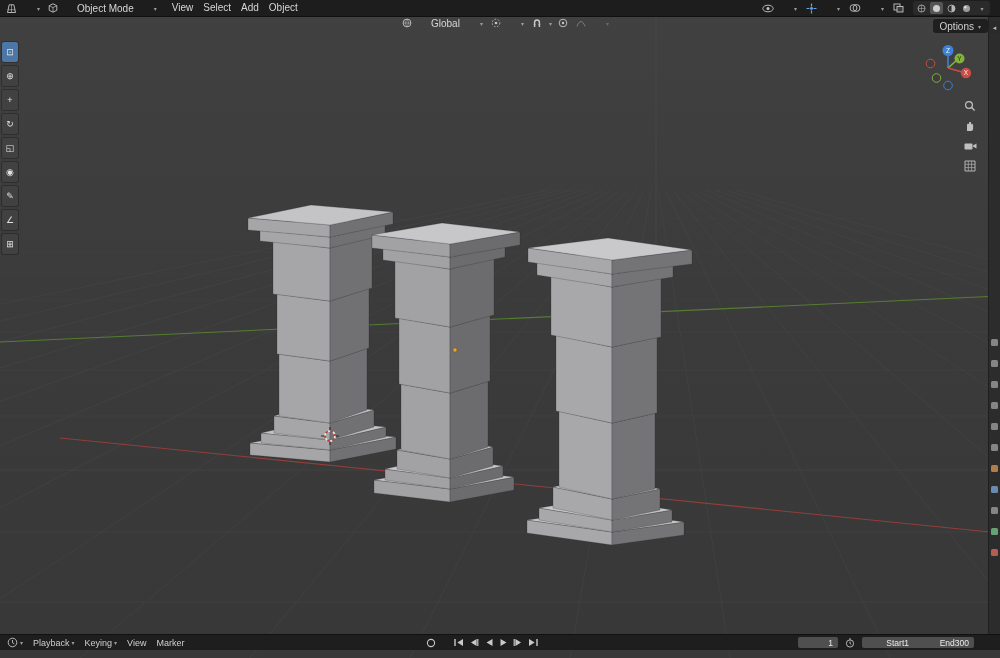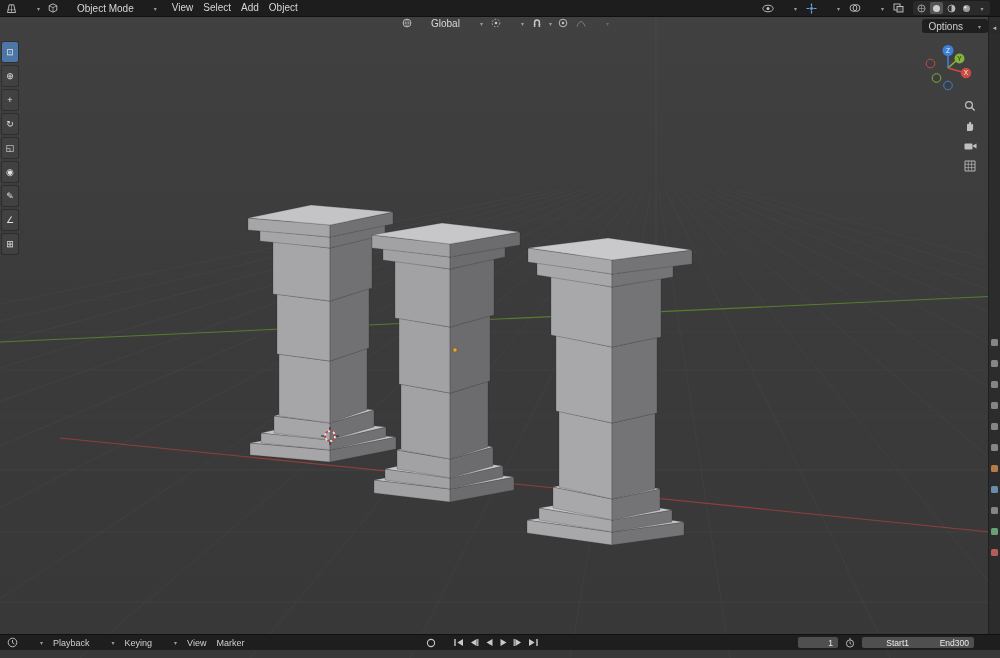--- a/index.html
+++ b/index.html
@@ -14,21 +14,21 @@
   .hbtn{display:flex;align-items:center;gap:19px;height:16px;padding:0 4px;color:#d6d6d6;
         font-size:10px;cursor:pointer;flex:none}
   .menu-item{height:16px;line-height:15px;padding:0 5px;color:#d6d6d6;font-size:10px;cursor:pointer;flex:none}
   .arr{font-size:6px;color:#9a9a9a;margin-left:1px}
   .center-group{position:absolute;left:398px;top:15px;display:flex;align-items:center;height:16px}
   .right-group{position:absolute;right:10px;top:0;display:flex;align-items:center;height:16px;gap:1px}
   .shade-cluster{display:flex;align-items:center;background:#2a2a2a;border-radius:3px;
                  padding:1px 2px;gap:2px;margin-left:4px}
   .shade-btn{width:13px;height:12px;display:flex;align-items:center;justify-content:center;border-radius:2px;cursor:pointer}
   .shade-btn.active{background:#555}
-  .options-pill{position:absolute;top:19px;right:12px;height:14px;display:flex;align-items:center;gap:14px;
+  .options-pill{position:absolute;top:19px;right:12px;height:14px;display:flex;align-items:center;gap:3px;
                 background:rgba(30,30,30,.95);border-radius:3px;padding:0 7px;color:#d0d0d0;font-size:10px;
                 z-index:35;cursor:pointer}
   .npanel-tab{position:absolute;top:21px;right:0;width:11px;height:13px;background:rgba(42,42,42,.9);
               border-radius:3px 0 0 3px;color:#b5b5b5;font-size:7px;display:flex;align-items:center;
               justify-content:center;z-index:36;cursor:pointer}
   
   .tooltip{position:absolute;left:0;top:23px;width:152px;background:rgba(22,22,22,.97);
            border:1px solid #4a4a4a;border-radius:2px;padding:4px 7px 5px;font-size:8.5px;line-height:1.5;
            color:#b9b9b9;box-shadow:2px 3px 8px rgba(0,0,0,.55);z-index:60}
   .tt-title{color:#ededed}
@@ -46,21 +46,21 @@
           justify-content:center;z-index:25;opacity:.9;cursor:pointer}
   
   .props-strip{position:absolute;right:0;top:17px;bottom:23px;width:12px;background:#2c2c2c;
                border-left:1px solid #1f1f1f;z-index:32;display:flex;flex-direction:column;
                align-items:center;padding-top:322px;gap:14px;box-sizing:border-box}
   .ptab{width:7px;height:7px;border-radius:1.5px;opacity:.9;cursor:pointer;flex:none}
   
   .timeline{position:absolute;left:0;right:0;bottom:8px;height:15px;background:#1e1e1e;
             border-top:1px solid #111;display:flex;align-items:center;font-size:9px;color:#cfcfcf;
             z-index:40;white-space:nowrap}
-  .tl-btn{display:flex;align-items:center;gap:21px;height:15px;padding:0 5px;cursor:pointer;flex:none}
+  .tl-btn{display:flex;align-items:center;gap:1px;height:15px;padding:0 5px;cursor:pointer;flex:none}
   .transport{position:absolute;left:452px;display:flex;align-items:center;gap:2px}
   .tbtn{width:13px;height:11px;display:flex;align-items:center;justify-content:center;cursor:pointer}
   .autokey{position:absolute;left:424px}
   .field{position:absolute;height:11px;background:#4f4f4f;border-radius:2px;display:flex;align-items:center;
          justify-content:flex-end;padding:0 5px;font-size:8.5px;color:#ececec;cursor:pointer;box-sizing:border-box}
   
   .statusbar{position:absolute;left:0;right:0;bottom:0;height:8px;background:#191919;
              border-top:1px solid #0e0e0e;z-index:45;overflow:hidden}
   .saved-pill{position:absolute;left:540px;top:1px;height:11px;background:#3f6aa8;border-radius:2px;
               color:#fff;font-size:7.5px;line-height:11px;padding:0 6px;white-space:nowrap}

